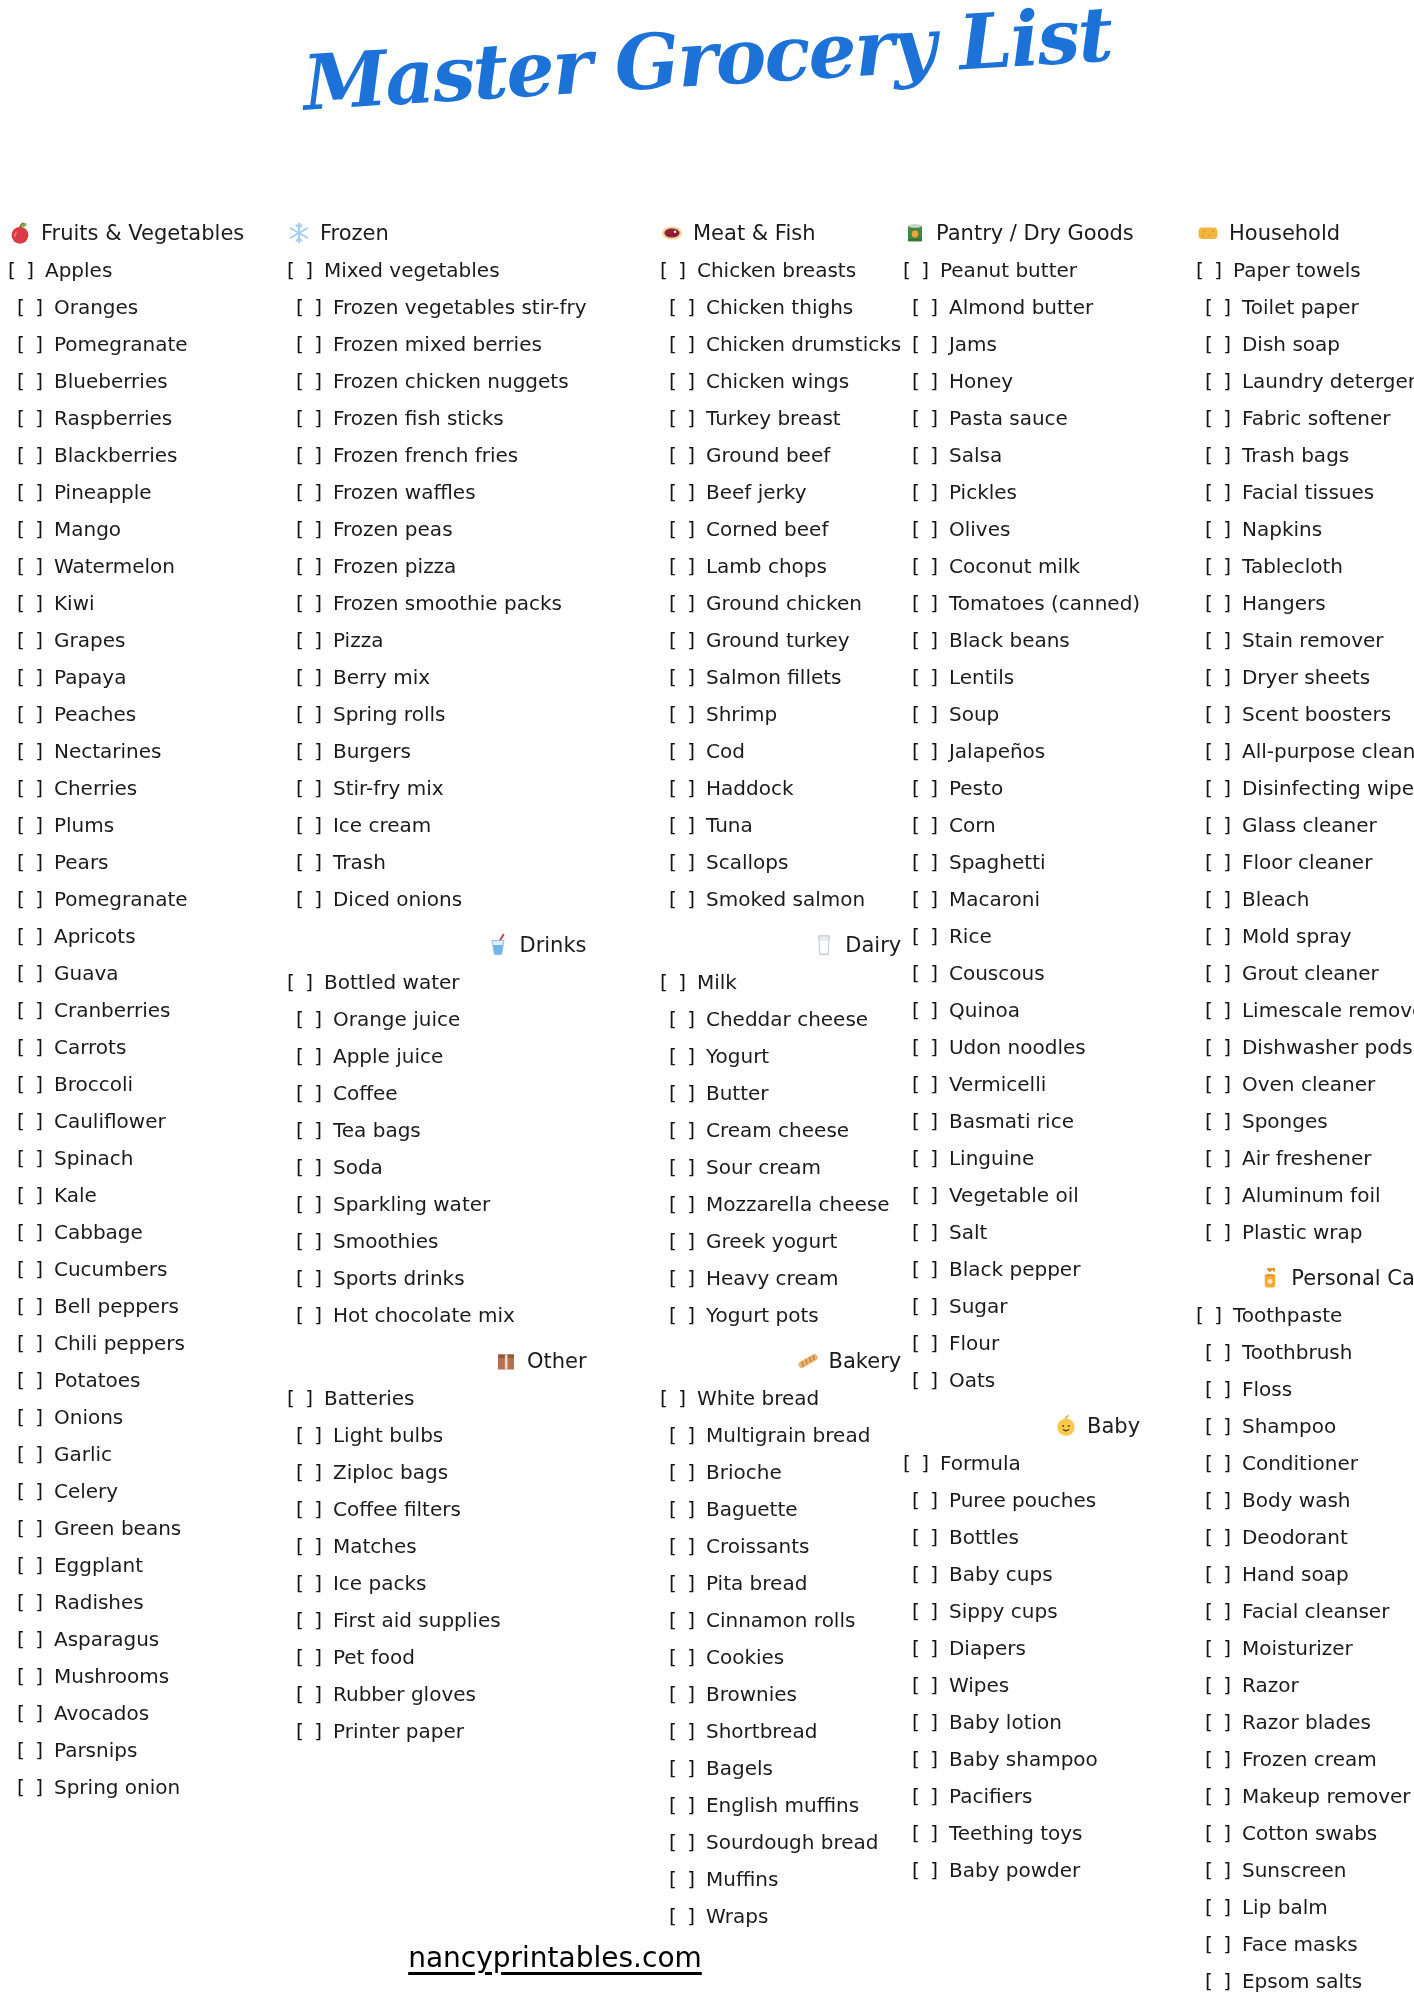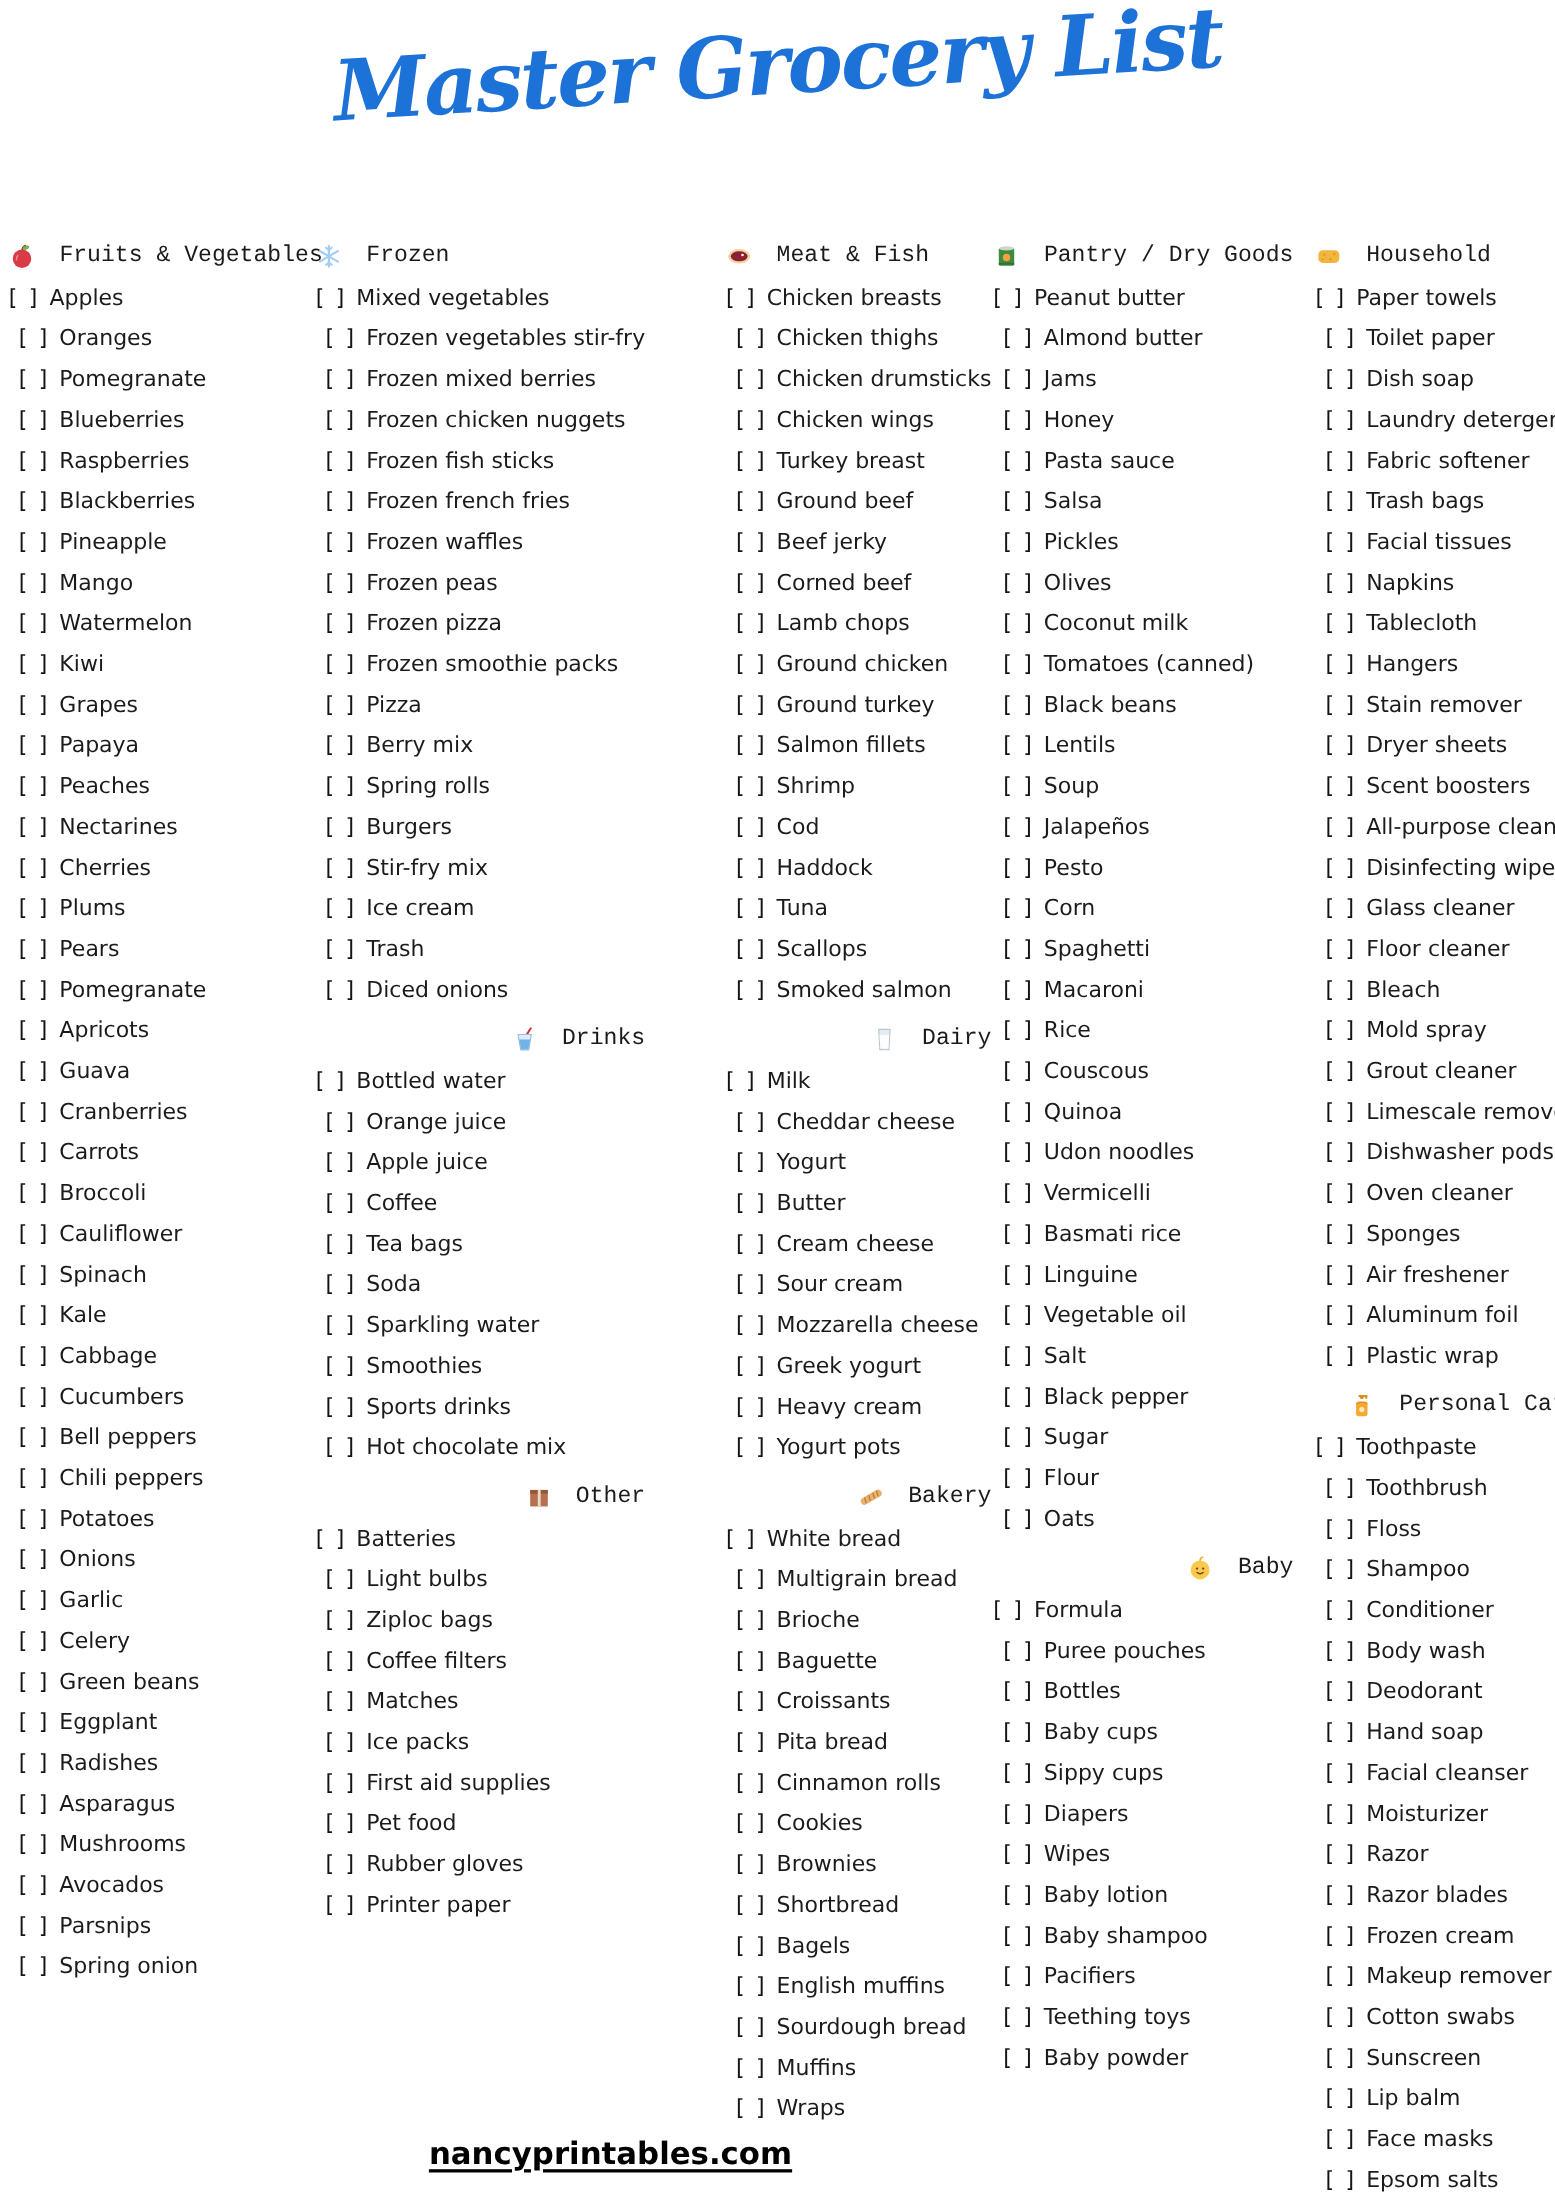--- a/index.html
+++ b/index.html
@@ -14,37 +14,37 @@
     text-align:center;
     font-family:"DejaVu Serif", serif;
     font-style:italic; font-weight:bold;
     font-size:76px; letter-spacing:-2px;
     color:#1d72d8;
     transform:rotate(-3.5deg);
     white-space:nowrap;
   }
   .col { position:absolute; top:214px; white-space:nowrap; }
   .section-header {
-    display:flex; align-items:center; gap:22px;
-    height:37px; font-size:21px; font-weight:500;font-family:Liberation Mono, monospace;
+    display:flex; align-items:center; gap:9px;
+    height:37px; font-size:21px; font-weight:500;
   }
   .section + .section .section-header { margin-top:9px;justify-content:flex-end; }
   .icon { width:24px; height:24px; display:inline-flex; align-items:center; justify-content:center; flex:0 0 auto; }
   .icon svg { width:24px; height:24px; }
   .item {
     display:flex; align-items:center; gap:9px;
     height:37px; font-size:20px; padding-left:9px;
   }
   .item.first { padding-left:0; }
   .checkbox {
     font-size:20px; letter-spacing:2px; color:#141414; flex:0 0 auto;
   }
   .footer {
     position:absolute; top:1941px; left:380px; width:350px;
-    text-align:center; font-size:28px; font-weight:700;
+    text-align:center; font-size:28px; font-weight:400;
     text-decoration:underline; text-decoration-thickness:2.5px; text-underline-offset:5px;
     color:#000;
   }
 </style>
 </head>
 <body>
 
 <div class="title">Master Grocery List</div>
 
 <div class="col" id="col-0" style="left:8px;">

